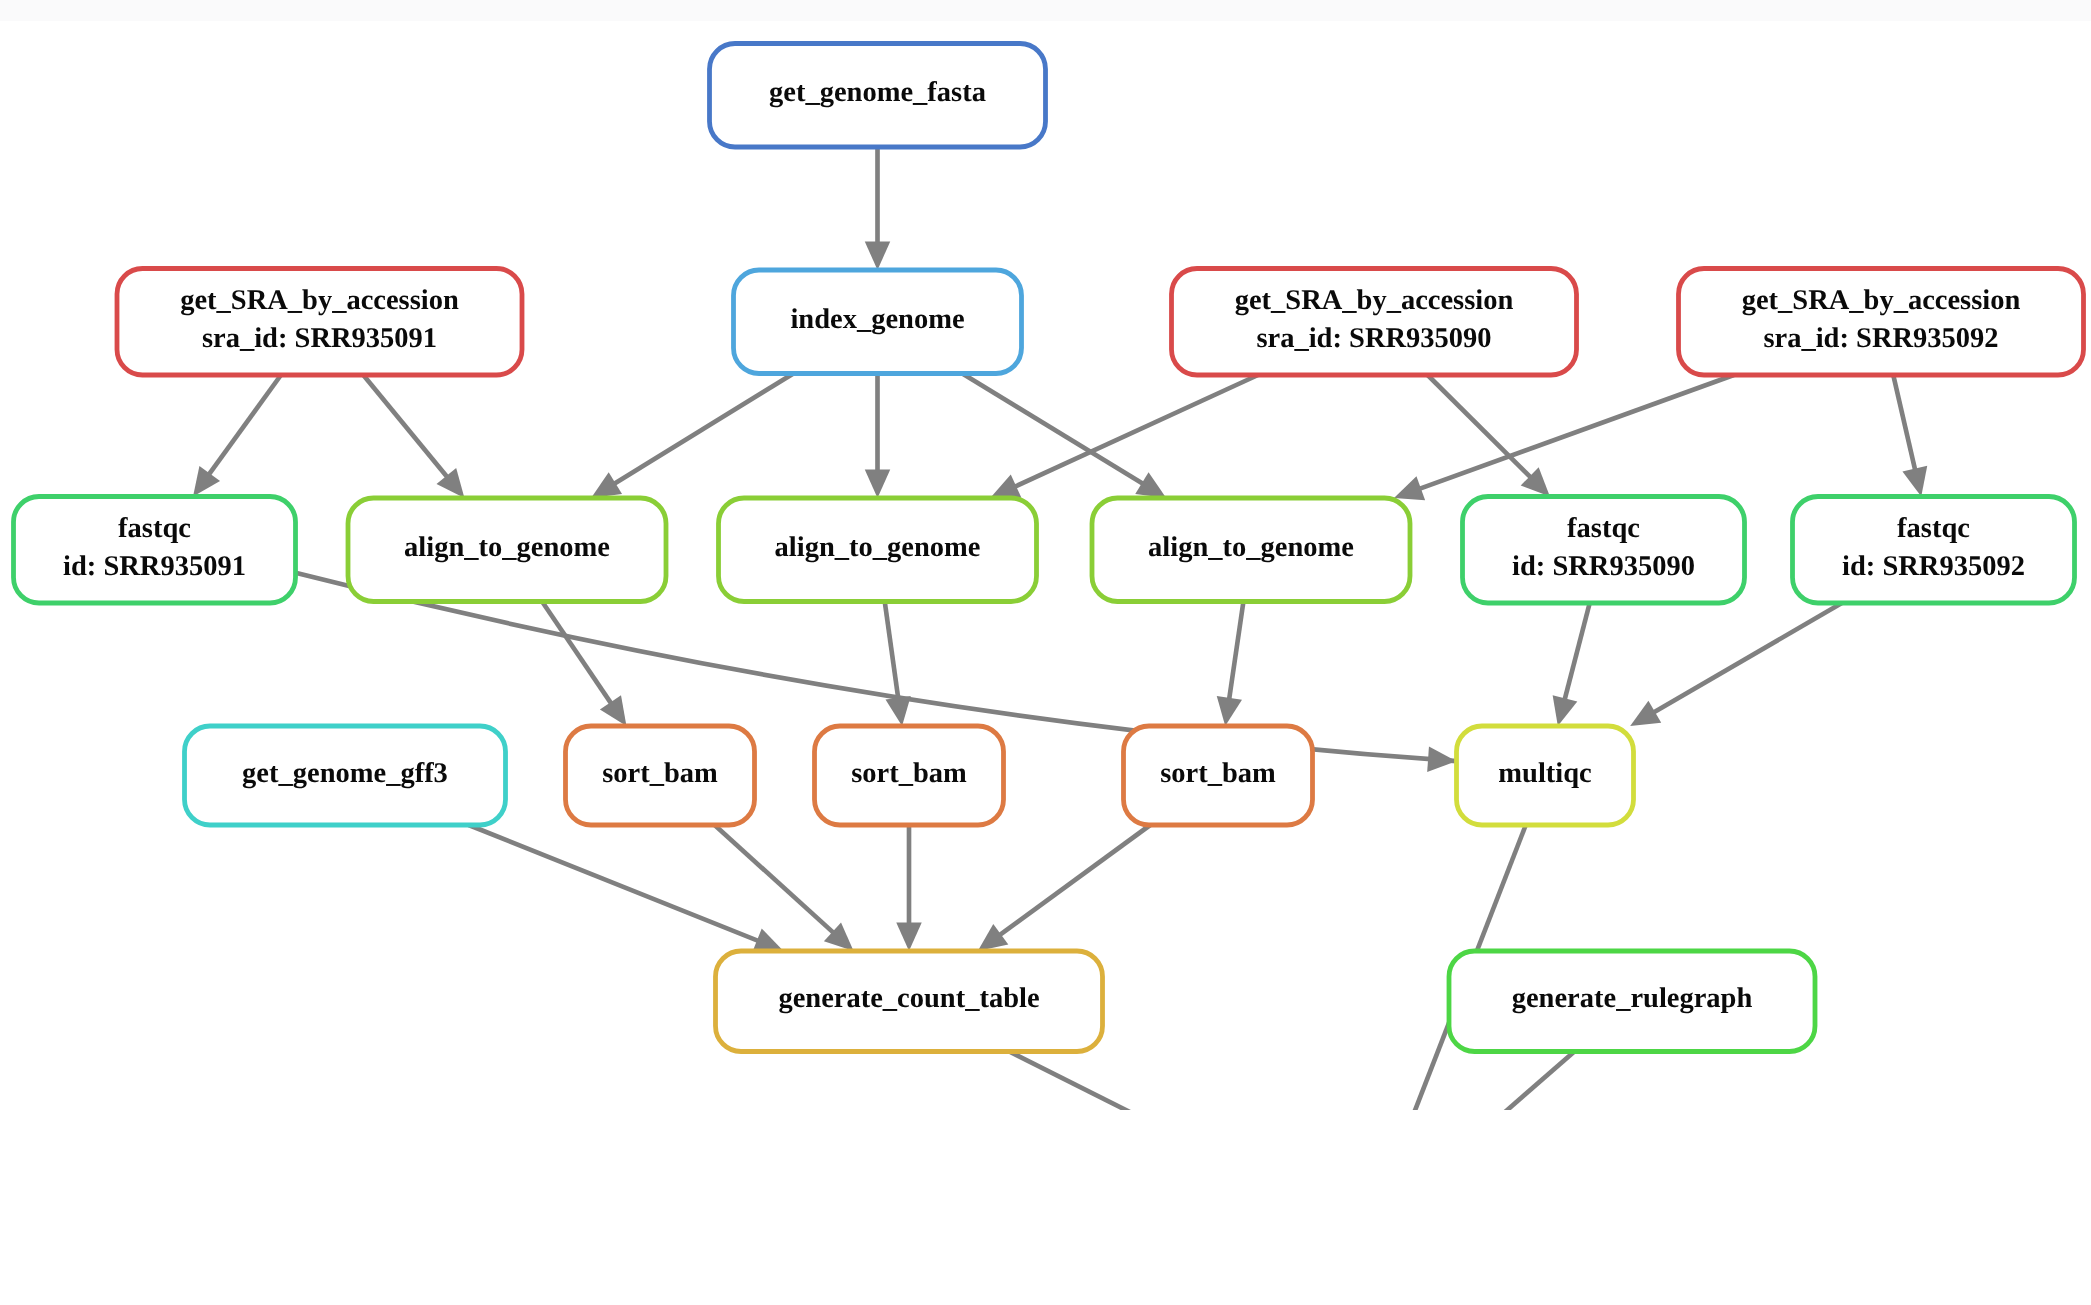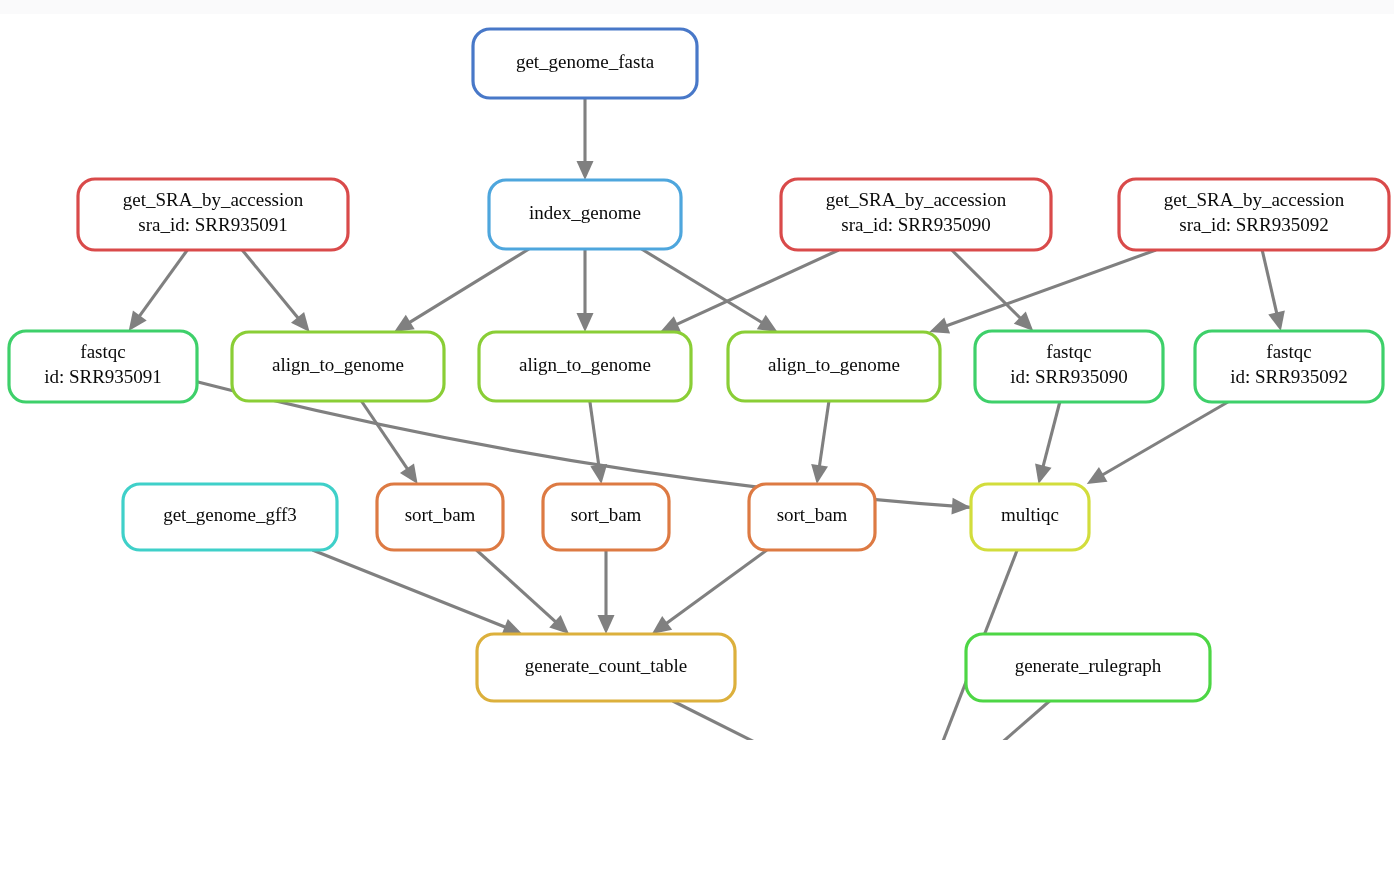--- a/index.html
+++ b/index.html
@@ -6,20 +6,21 @@
     margin: 0;
     padding: 0;
     background: #ffffff;
   }
   #canvas {
     position: relative;
     width: 1394px;
     height: 740px;
     background: #ffffff;
     overflow: hidden;
+    font-weight: bold;
   }
   #topstrip {
     position: absolute;
     left: 0; top: 0;
     width: 1394px;
     height: 14px;
     background: #fafafb;
   }
   svg#graph {
     position: absolute;

